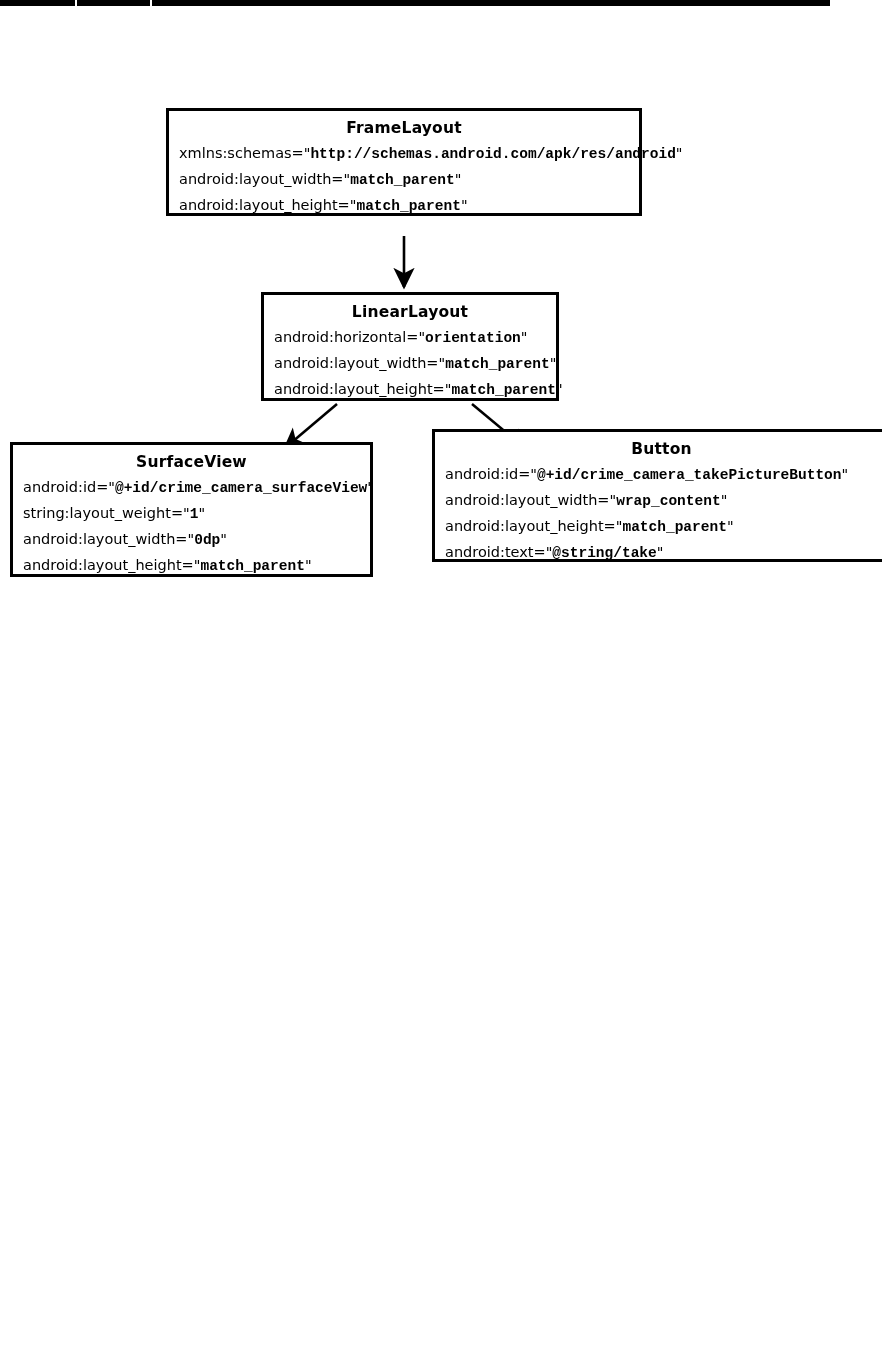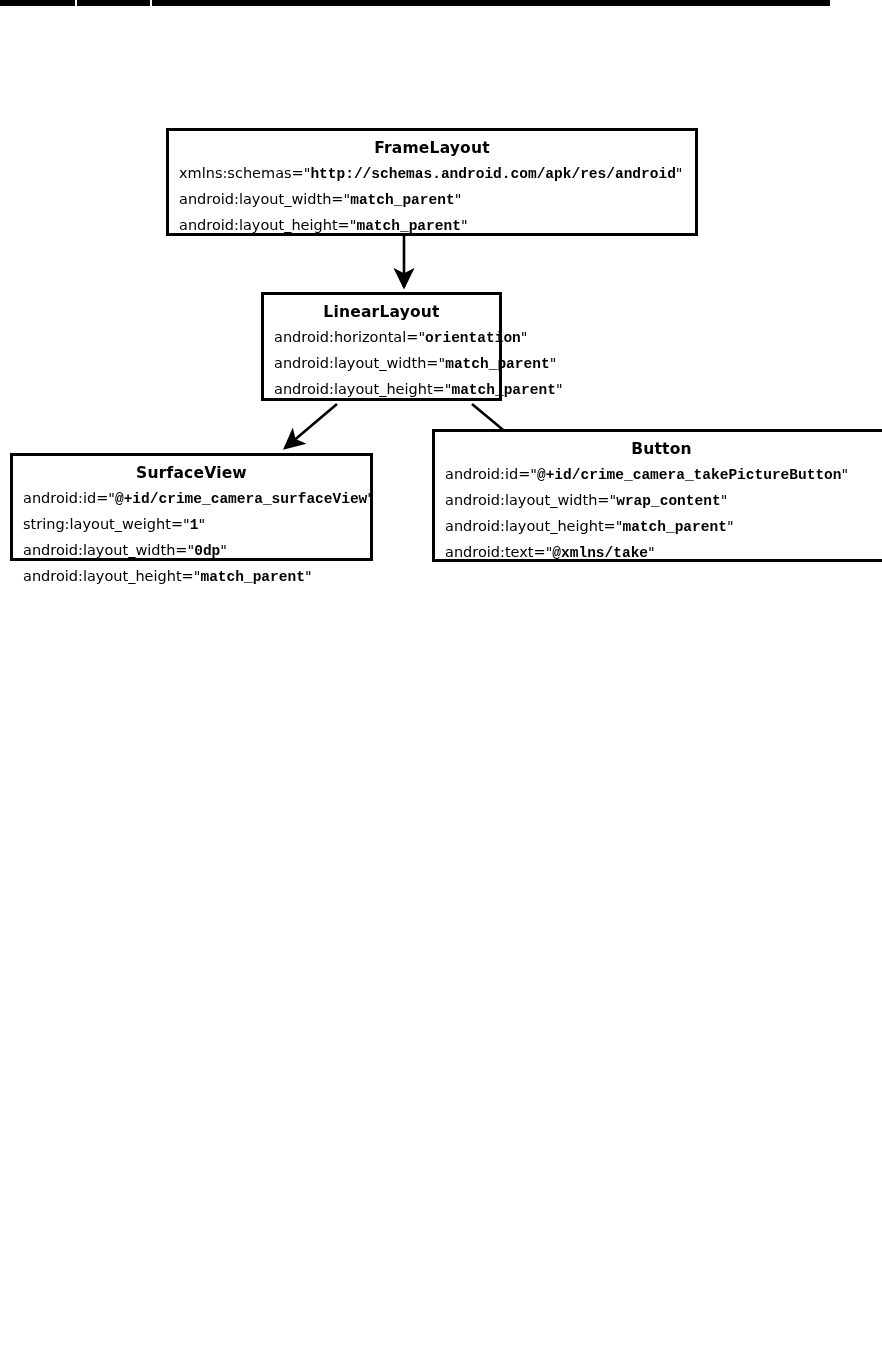--- a/index.html
+++ b/index.html
@@ -66,23 +66,23 @@
   }
   .attr b {
     font-weight: bold;
     font-family: Liberation Mono, monospace;
   }
   .attr .q {
     font-weight: normal;
   }
 
   
-  #node-frame-layout  { left: 166px; top: 128px; width: 532px;  height: 108px; }
-  #node-linear-layout { left: 261px; top: 292px; width: 241px;  height: 109px; }
-  #node-surface-view  { left:  10px; top: 453px; width: 363px;  height: 108px; }
+  #node-frame-layout  { left: 166px; top: 108px; width: 476px;  height: 108px; }
+  #node-linear-layout { left: 261px; top: 292px; width: 298px;  height: 109px; }
+  #node-surface-view  { left:  10px; top: 442px; width: 363px;  height: 135px; }
   #node-button        { left: 412px; top: 429px; width: 459px;  height: 133px; margin-left: 20px; }
 
   #node-frame-layout  .attr { text-align: left; }
   #node-linear-layout .attr { text-align: left; }
 
   
   .arrow-svg {
     position: absolute;
     left: 0;
     top: 0;
@@ -133,16 +133,16 @@
     <div class="attr"><span>string:layout_weight=</span><span class="q">"</span><b>1</b><span class="q">"</span></div>
     <div class="attr"><span>android:layout_width=</span><span class="q">"</span><b>0dp</b><span class="q">"</span></div>
     <div class="attr"><span>android:layout_height=</span><span class="q">"</span><b>match_parent</b><span class="q">"</span></div>
   </div>
 
   <div class="node" id="node-button">
     <div class="node-title">Button</div>
     <div class="attr"><span>android:id=</span><span class="q">"</span><b>@+id/crime_camera_takePictureButton</b><span class="q">"</span></div>
     <div class="attr"><span>android:layout_width=</span><span class="q">"</span><b>wrap_content</b><span class="q">"</span></div>
     <div class="attr"><span>android:layout_height=</span><span class="q">"</span><b>match_parent</b><span class="q">"</span></div>
-    <div class="attr"><span>android:text=</span><span class="q">"</span><b>@xmlns/take</b><span class="q">"</span></div>
+    <div class="attr"><span>android:text=</span><span class="q">"</span><b>@string/take</b><span class="q">"</span></div>
   </div>
 
 </div>
 
 </body></html>

